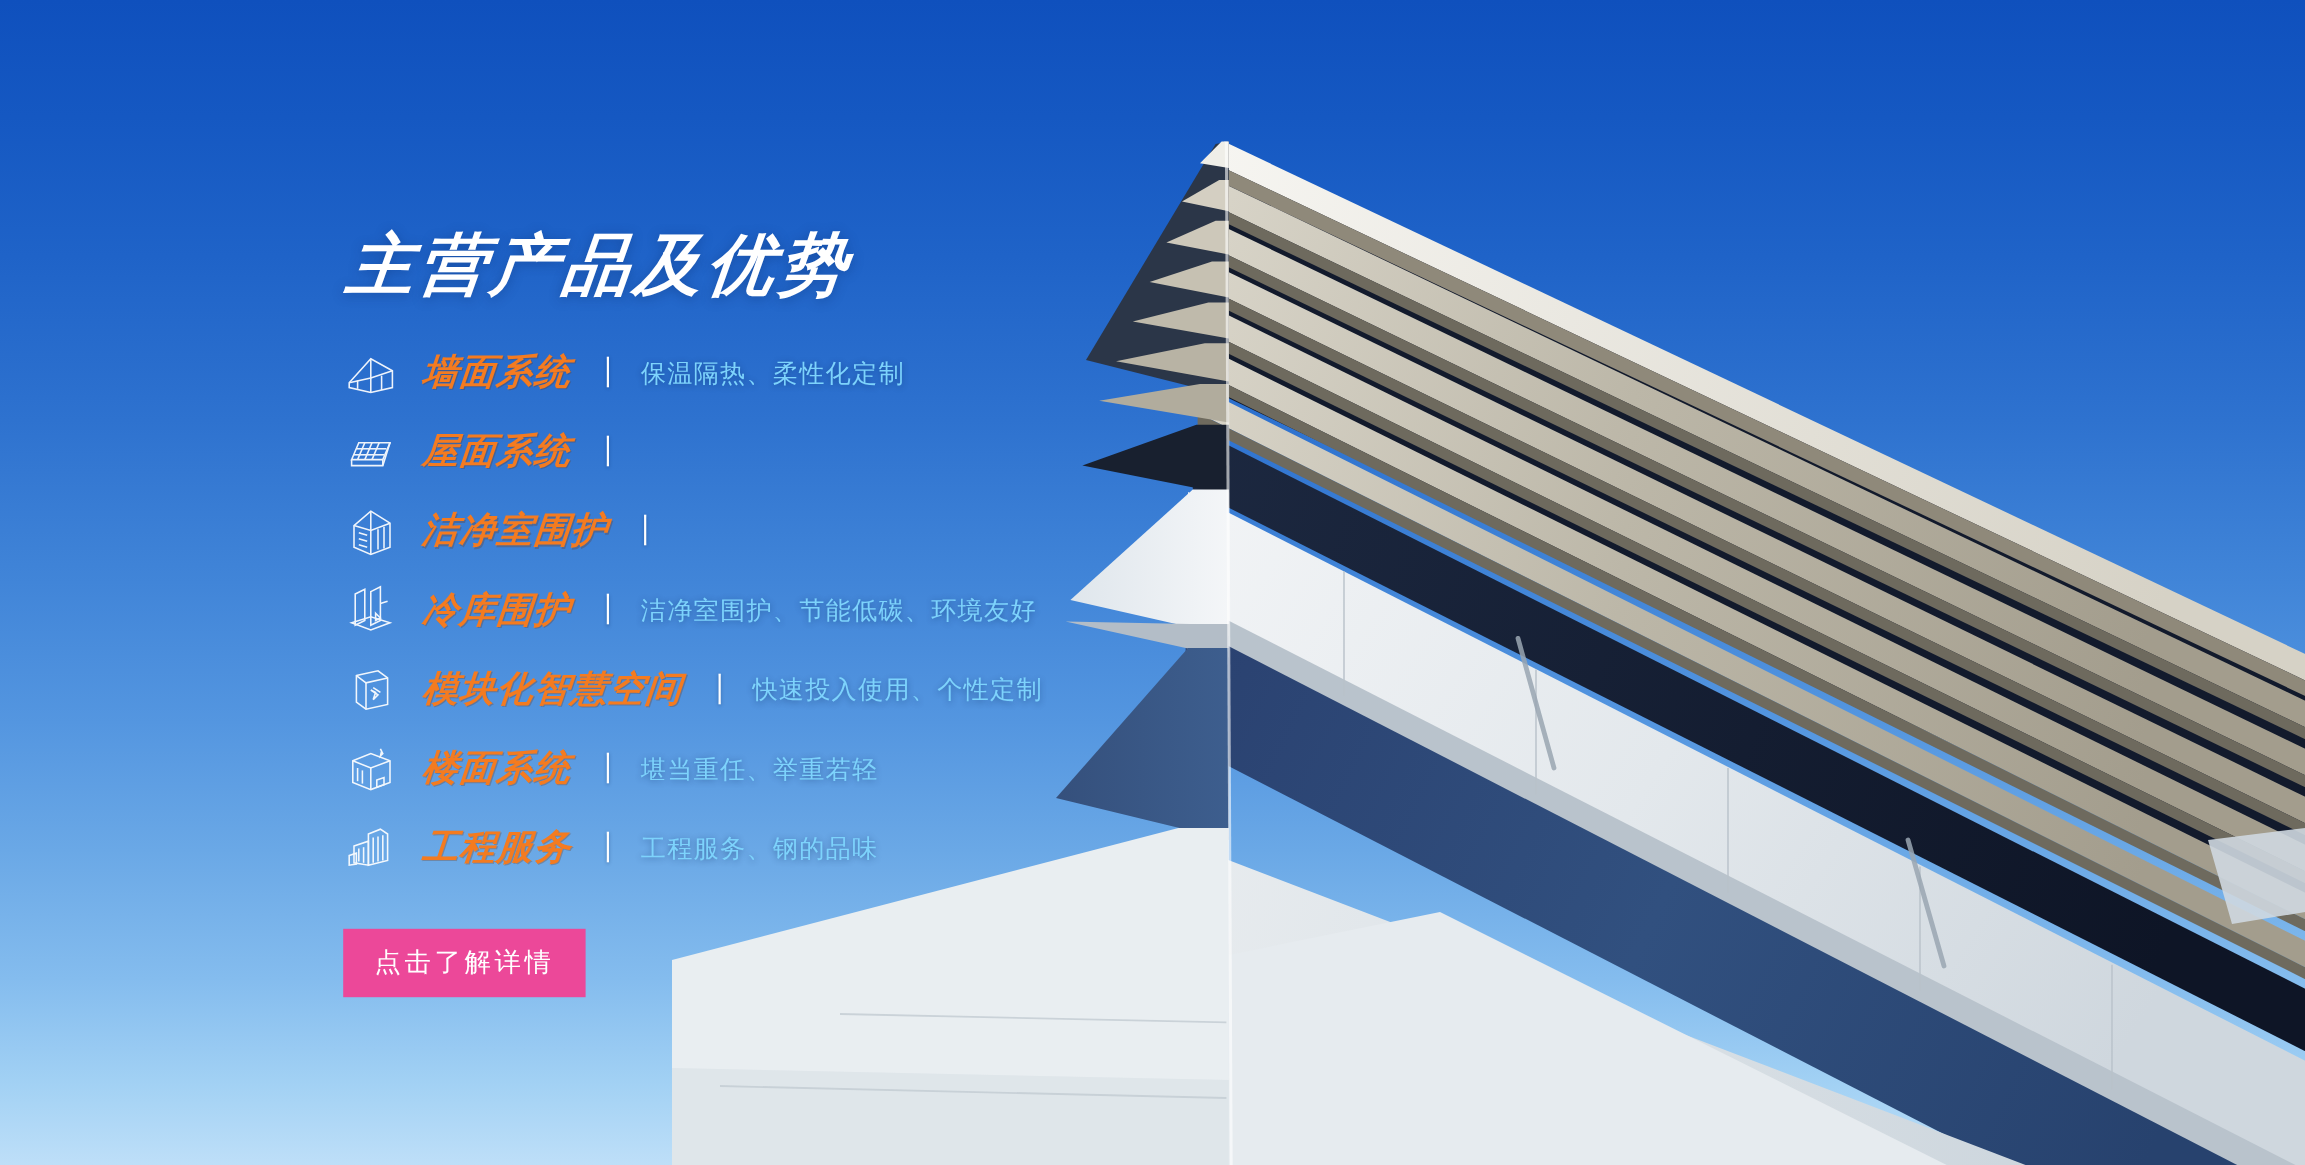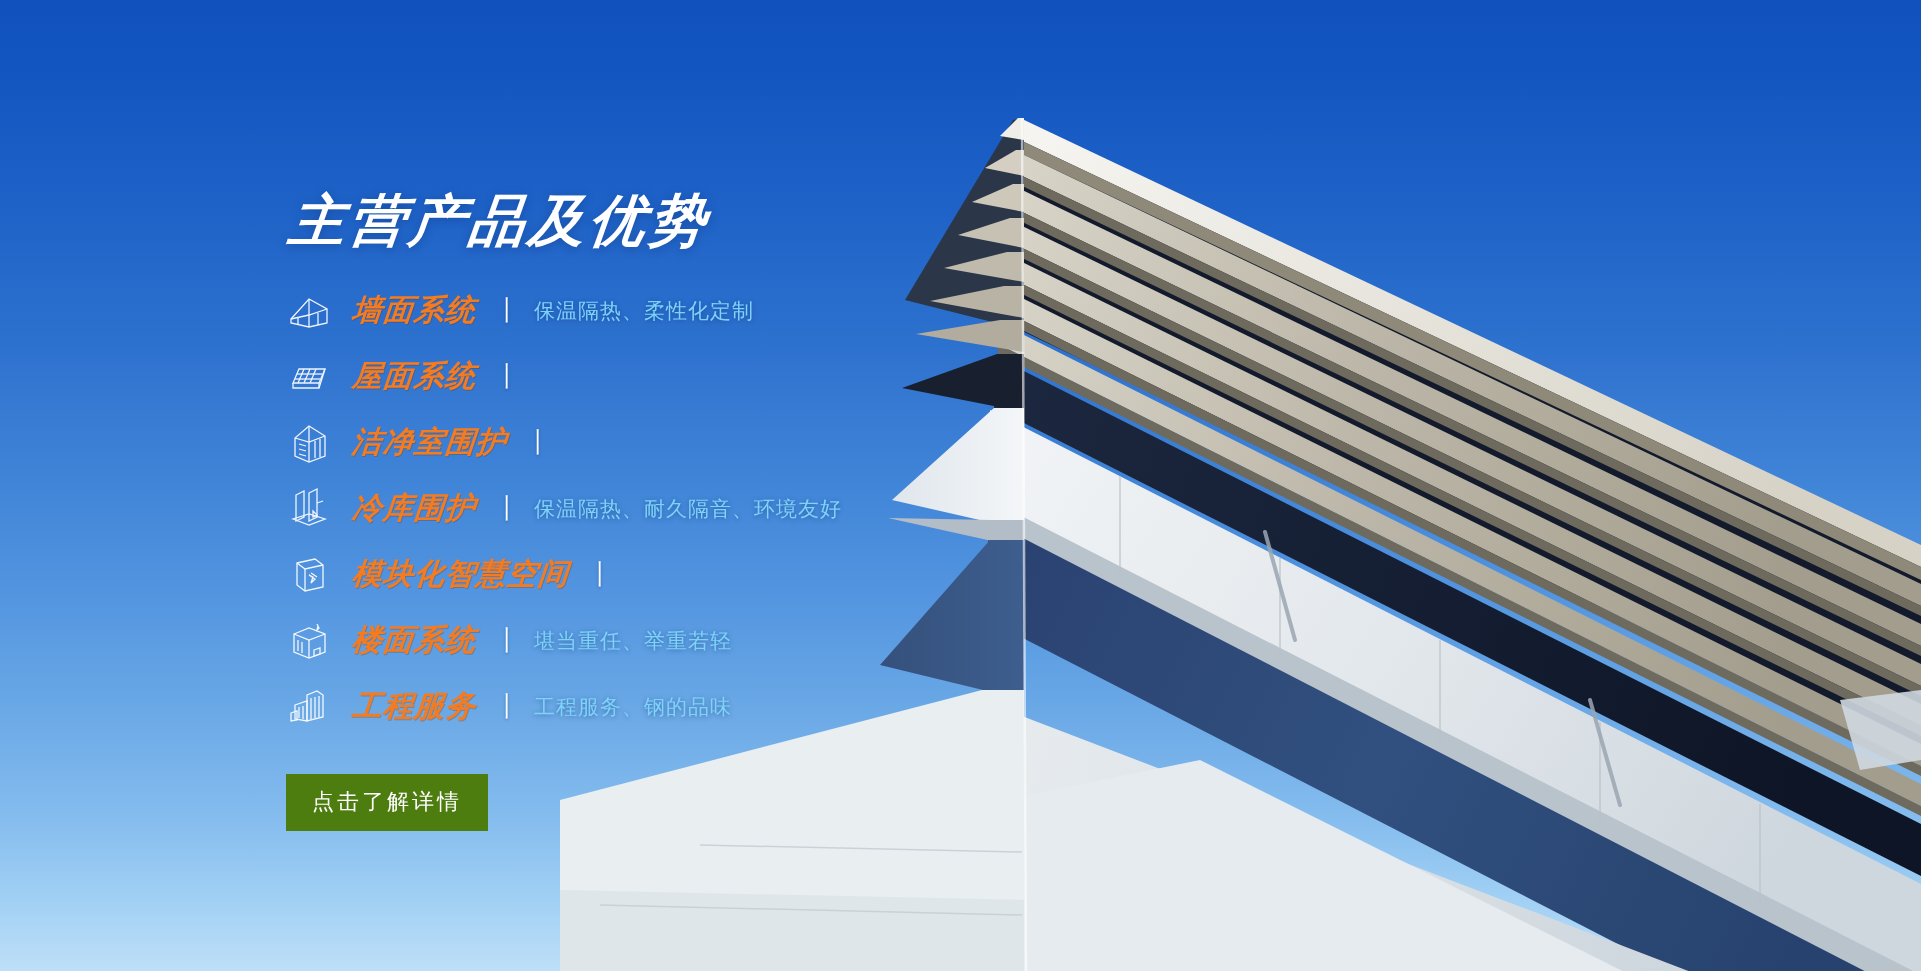--- a/index.html
+++ b/index.html
@@ -92,21 +92,21 @@
   }
   .row .desc{
     color:#7dd3fc;
     font-size:21px;
     letter-spacing:1px;
     text-shadow:0 1px 5px rgba(10,40,90,.45);
   }
   .cta{
     margin-top:44px;
     display:inline-block;
-    background:#4d7c0f;
+    background:#ec4899;
     color:#ffffff;
     font-size:22px;
     letter-spacing:3px;
     padding:13px 26px 14px 26px;
     border:none;
     cursor:pointer;
     font-family:inherit;
   }
 </style>
 </head>
@@ -300,35 +300,36 @@
           <svg width="44" height="44" viewBox="0 0 44 44" fill="none" stroke="#ffffff" stroke-width="1.3">
             <path d="M9 8 L17 4 L17 30 L9 34 Z"></path>
             <path d="M22 6 L30 2 L30 30 L22 34 Z"></path>
             <path d="M6 32 L22 38 L38 32 L22 27 Z"></path>
             <path d="M30 16 L36 14"></path>
             <path d="M26 24 L30 28 L26 30 Z"></path>
           </svg>
         </span>
         <span class="title">冷库围护</span>
         <span class="sep">丨</span>
-        <span class="desc">保温隔热、耐久隔音、环境友好</span>
+        <span class="desc">洁净室围护、节能低碳、环境友好</span>
       </div>
 
       <div class="row">
         <span class="ico">
           <svg width="44" height="44" viewBox="0 0 44 44" fill="none" stroke="#ffffff" stroke-width="1.3">
             <path d="M10 10 L28 6 L36 12 L36 34 L18 38 L10 32 Z"></path>
             <path d="M10 10 L18 16 L36 12"></path>
             <path d="M18 16 L18 38"></path>
             <path d="M22 22 L28 26 L24 30 L26 24 Z"></path>
             <path d="M24 20 L30 24"></path>
           </svg>
         </span>
         <span class="title">模块化智慧空间</span>
         <span class="sep">丨</span>
+        <span class="desc">快速投入使用、个性定制</span>
       </div>
 
       <div class="row">
         <span class="ico">
           <svg width="44" height="42" viewBox="0 0 44 42" fill="none" stroke="#ffffff" stroke-width="1.3">
             <path d="M7 14 L22 8 L38 14 L38 32 L22 38 L7 32 Z"></path>
             <path d="M7 14 L22 20 L38 14"></path>
             <path d="M22 20 L22 38"></path>
             <path d="M11 20 L11 31"></path>
               <path d="M15 22 L15 33"></path>

